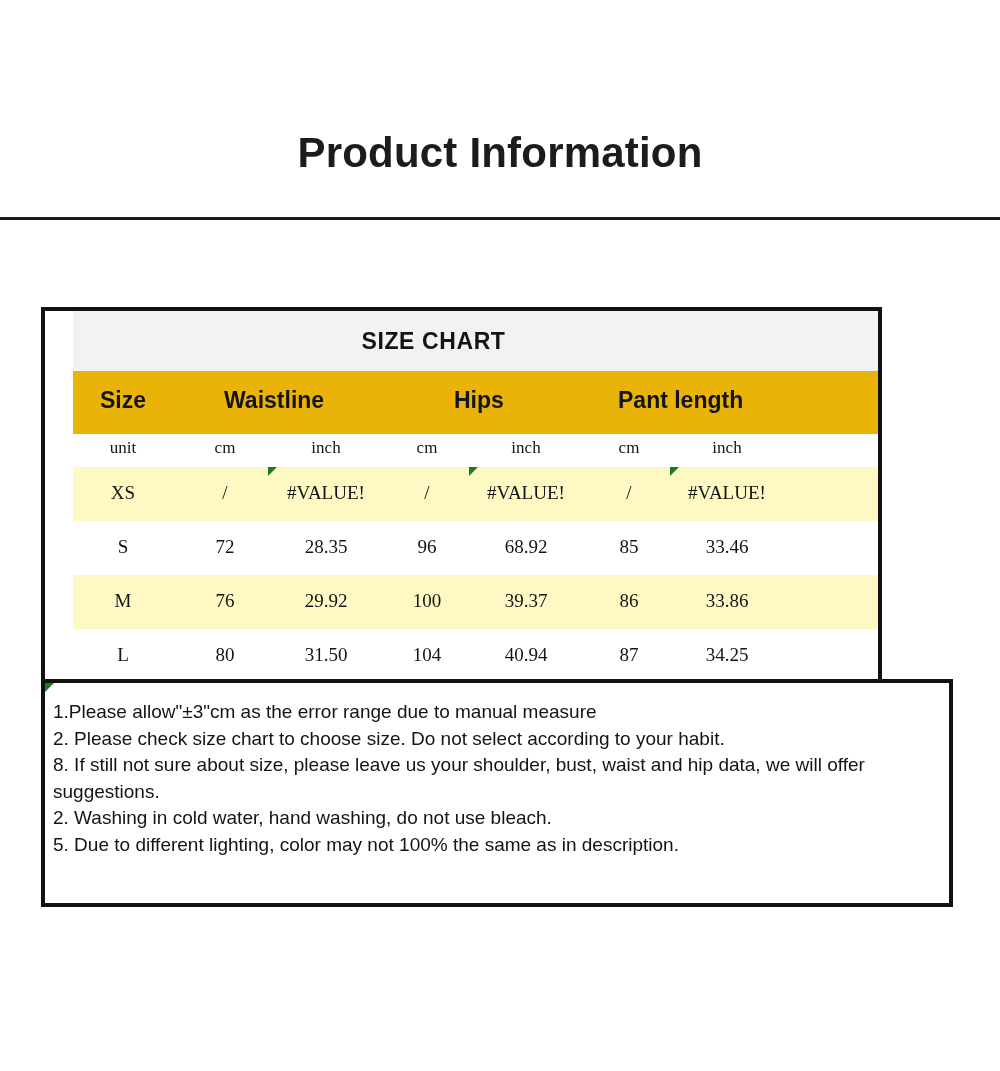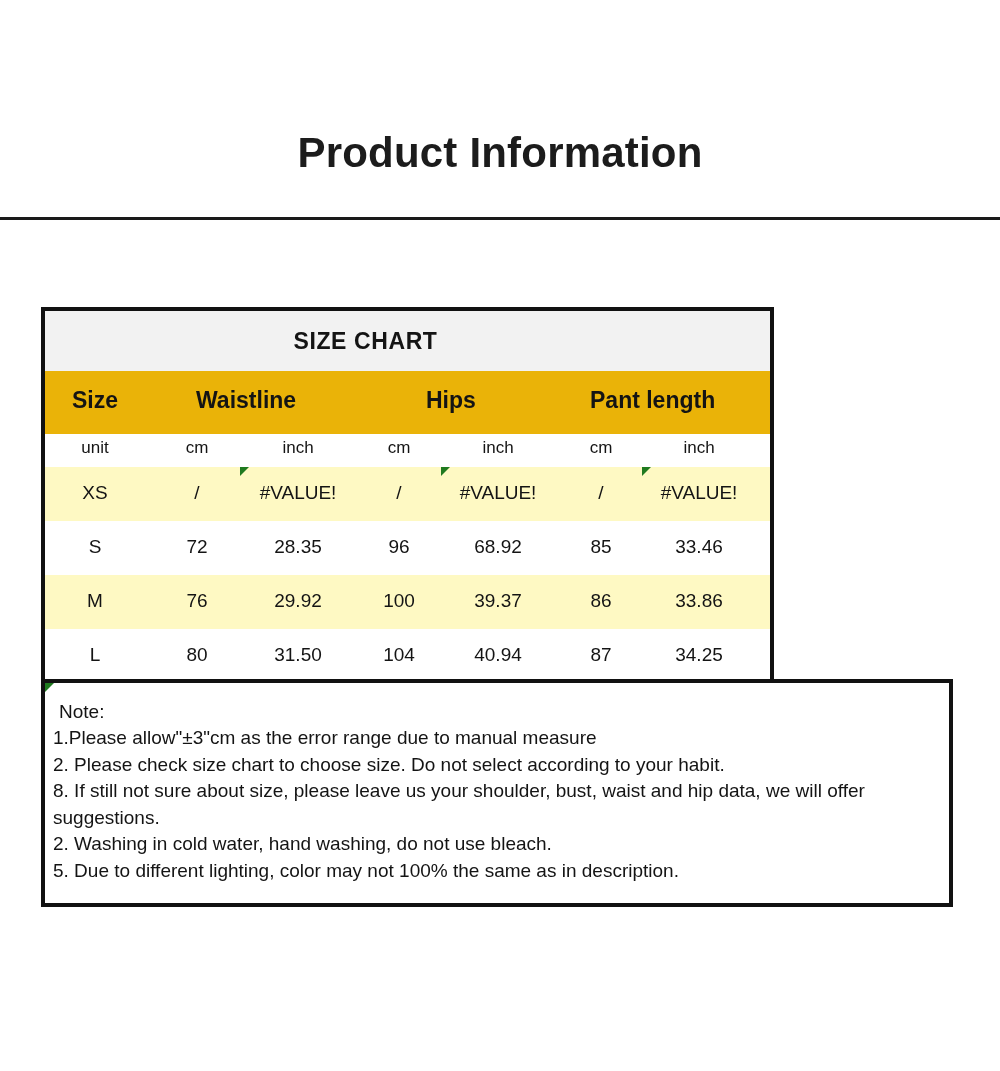--- a/index.html
+++ b/index.html
@@ -43,24 +43,25 @@
     width: 1000px;
     height: 3px;
     background: #1a1a1a;
   }
 
   
   .size-card {
     position: absolute;
     left: 41px;
     top: 307px;
-    width: 733px;
+    width: 841px;
     border: 4px solid #111111;
     box-sizing: border-box;
     background: #ffffff;
+    padding-left: 28px;
   }
 
   .chart-title-band {
     height: 60px;
     background: #f2f2f2;
     position: relative;
   }
   .chart-title {
     position: absolute;
     left: 0;
@@ -102,20 +103,21 @@
   .grid-row.r-blue   { background: #fef9c3; }
   .grid-row.r-white  { background: #ffffff; }
 
   .cell {
     position: absolute;
     font-size: 19px;
     color: #141414;
     white-space: nowrap;
     text-align: center;
     transform: translateX(-50%);
+    font-family: Liberation Serif, serif;
   }
   .unit-row .cell {
     font-size: 17px;
     top: 4px;
   }
   .grid-row:not(.unit-row) .cell { top: 15px; }
 
   
   .cx-size  { left: 50px;  }
   .cx-c1    { left: 152px; }
@@ -246,20 +248,19 @@
     <div class="cell cx-i2">40.94</div>
     <div class="cell cx-c3">87</div>
     <div class="cell cx-i3">34.25</div>
   </div>
 
 </div>
 
 <div class="note-card">
   <div class="note-flag"></div>
   <div class="note-inner">
-    <div class="note-heading">Note:</div>
     <div class="note-line">1.Please allow"±3"cm as the error range due to manual measure</div>
     <div class="note-line">2. Please check size chart to choose size. Do not select according to your habit.</div>
     <div class="note-line">8. If still not sure about size, please leave us your shoulder, bust, waist and hip data, we will offer suggestions.</div>
     <div class="note-line">2. Washing in cold water, hand washing, do not use bleach.</div>
     <div class="note-line">5. Due to different lighting, color may not 100% the same as in description.</div>
   </div>
 </div>
 
 </body></html>

